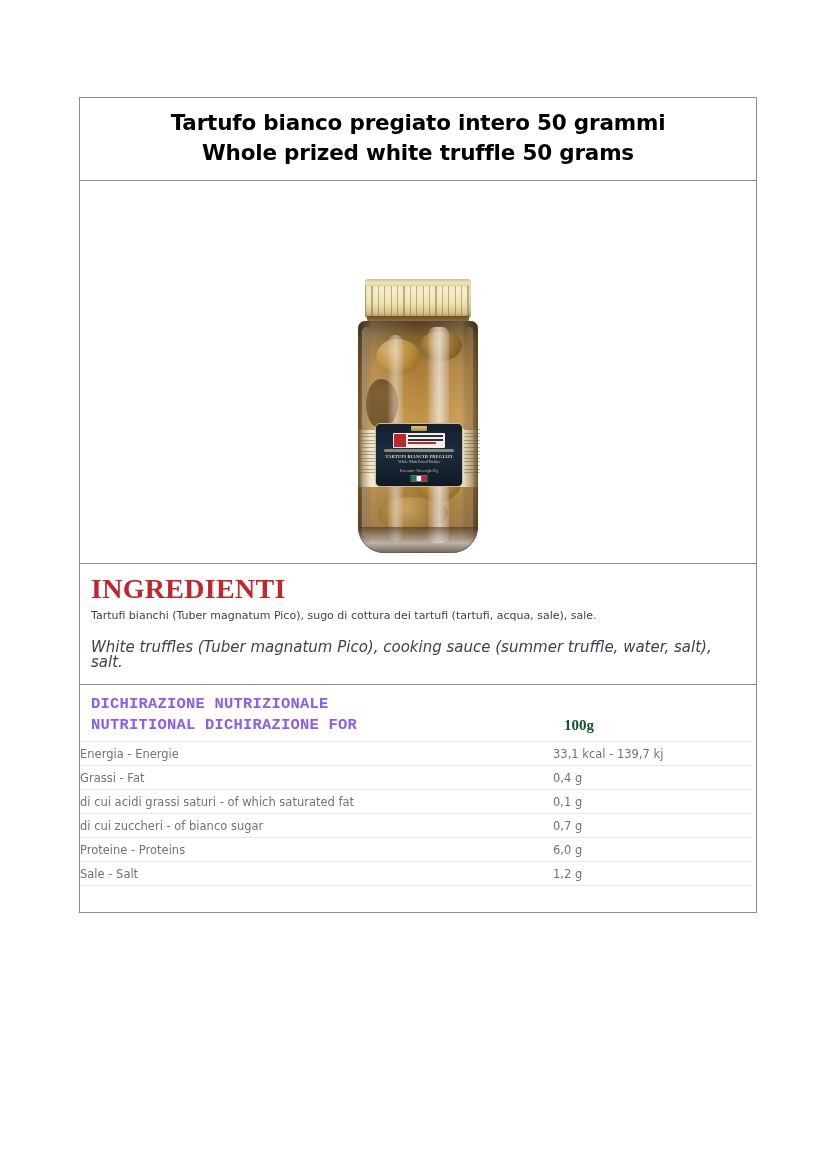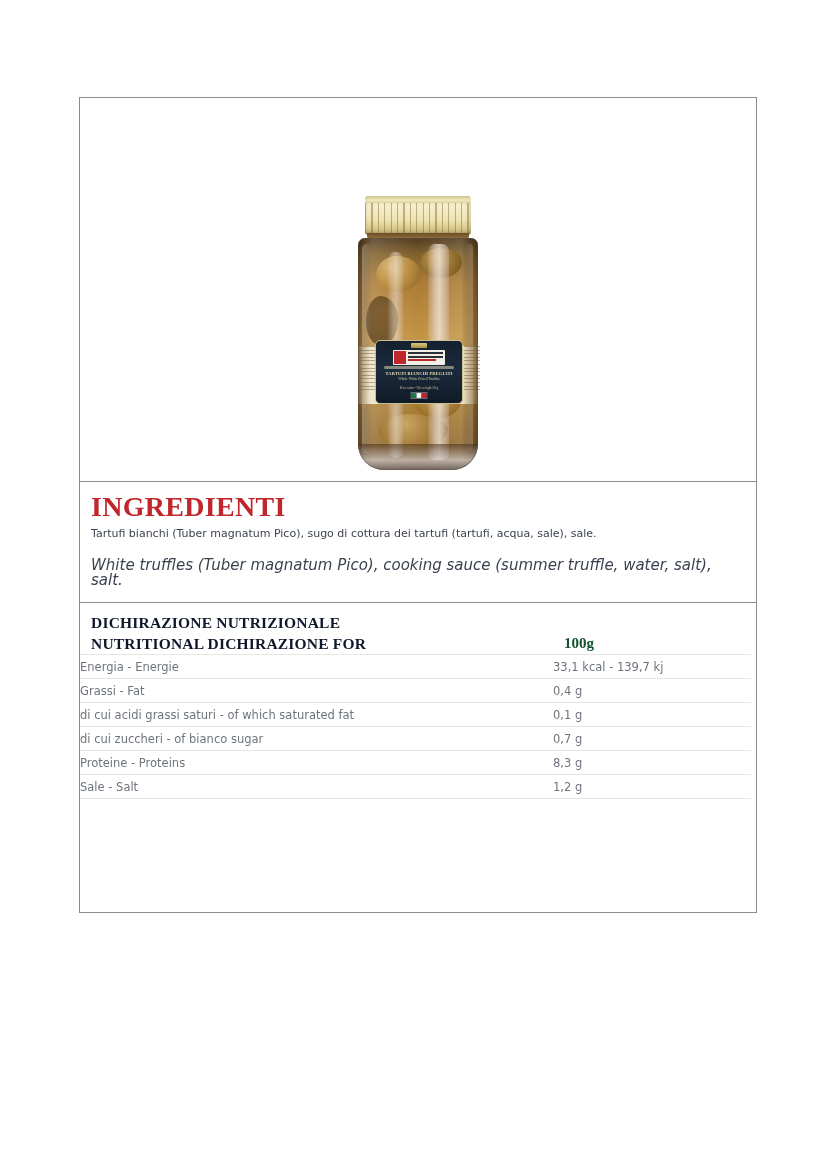--- a/index.html
+++ b/index.html
@@ -355,41 +355,42 @@
 
   
   .nutrition-block {
     padding: 9px 0 0 0;
   }
   .nut-header {
     position: relative;
     padding: 0 12px 0 11px;
   }
   .nut-header-line {
-    font-family: Liberation Serif, serif;
+    font-family: Liberation Mono, monospace;
     font-weight: bold;
-    color: #0f172a;
+    color: #8b5cf6;
     font-size: 15.5px;
     line-height: 21px;
     letter-spacing: 0.2px;
   }
   .nut-header-amount {
     position: absolute;
     left: 484px;
     top: 21px;
     font-family: "Liberation Serif", serif;
     font-weight: bold;
     color: #14532d;
     font-size: 15px;
     line-height: 21px;
   }
 
   table.nut-table {
     width: 671px;
     border-collapse: collapse;
+    margin-top: 5px;
     table-layout: fixed;
   }
   table.nut-table td {
     font-family: "DejaVu Sans", sans-serif;
     font-size: 11.5px;
     color: #6e747c;
     border-top: 1px solid #e6e6e6;
     padding: 4px 0 4px 0;
     height: 15px;
     vertical-align: middle;
@@ -400,20 +401,24 @@
   td.nut-label { padding-left: 11px; width: 473px; }
   td.nut-value { width: 198px; }
 
   .spacer-tail { height: 2px; }
 </style>
 </head>
 <body>
 
 <div class="doc-frame">
 
+  <div class="section title-block">
+    <div class="title-line">Tartufo bianco pregiato intero 50 grammi</div>
+    <div class="title-line">Whole prized white truffle 50 grams</div>
+  </div>
 
   <div class="section image-block">
     <div class="jar-wrap">
 
       <div class="cap"></div>
       <div class="cap-top"></div>
       <div class="cap-shadow"></div>
 
       <div class="jar-body">
         <div class="truffle t1"></div>
@@ -511,21 +516,21 @@
           <tr>
             <td class="nut-label">di cui acidi grassi saturi - of which saturated fat</td>
             <td class="nut-value">0,1 g</td>
           </tr>
           <tr>
             <td class="nut-label">di cui zuccheri - of bianco sugar</td>
             <td class="nut-value">0,7 g</td>
           </tr>
           <tr>
             <td class="nut-label">Proteine - Proteins</td>
-            <td class="nut-value">8,3 g</td>
+            <td class="nut-value">6,0 g</td>
           </tr>
           <tr>
             <td class="nut-label">Sale - Salt</td>
             <td class="nut-value">1,2 g</td>
           </tr>
         </tbody>
     </table>
     <div class="spacer-tail"></div>
   </div>
 

